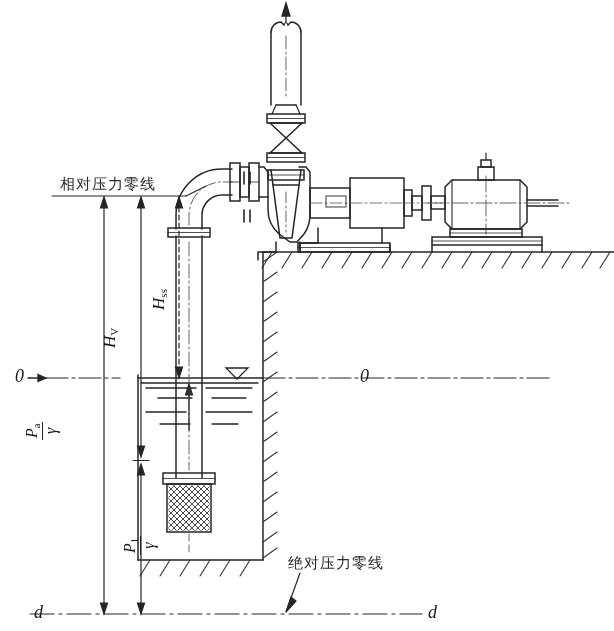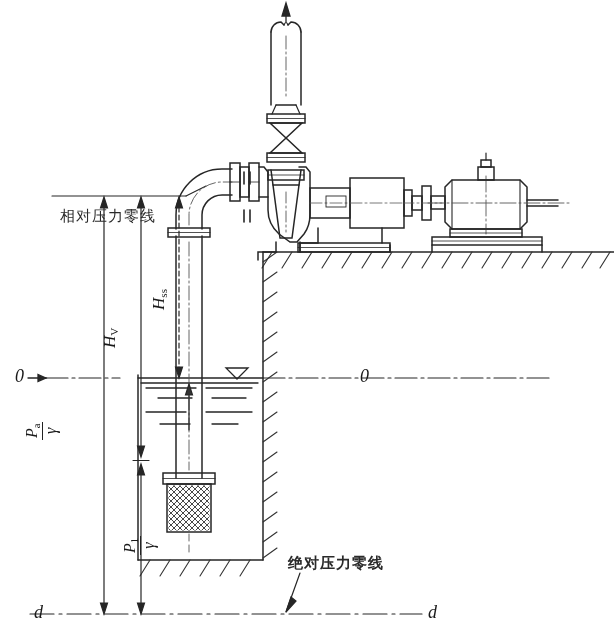--- a/index.html
+++ b/index.html
@@ -283,23 +283,23 @@
     </g>
     <g>
       <path d="M390,245 L390,252"></path>
       <path d="M432,245 L432,252"></path>
       <line x1="542" y1="245" x2="542" y2="252"></line>
     </g>
 
   </g>
 </svg>
 
-<div class="lbl cn" style="left:60px;top:175px;margin-top:32px;">相对压力零线</div>
-
-<div class="lbl cn" style="left:288px;top:554px;font-weight:bold;">绝对压力零线</div>
+<div class="lbl cn" style="left:60px;top:175px;">相对压力零线</div>
+
+<div class="lbl cn" style="left:288px;top:554px;">绝对压力零线</div>
 
 <div class="lbl rot" style="left:100px;top:348px;font-size:17px;">
   <span class="ital">H</span><span class="sub">V</span>
 </div>
 
 <div class="lbl rot" style="left:149px;top:310px;font-size:17px;">
   <span class="ital">H</span><span class="sub">ss</span>
 </div>
 
 <div class="lbl rot" style="left:24px;top:440px;font-size:16px;">

